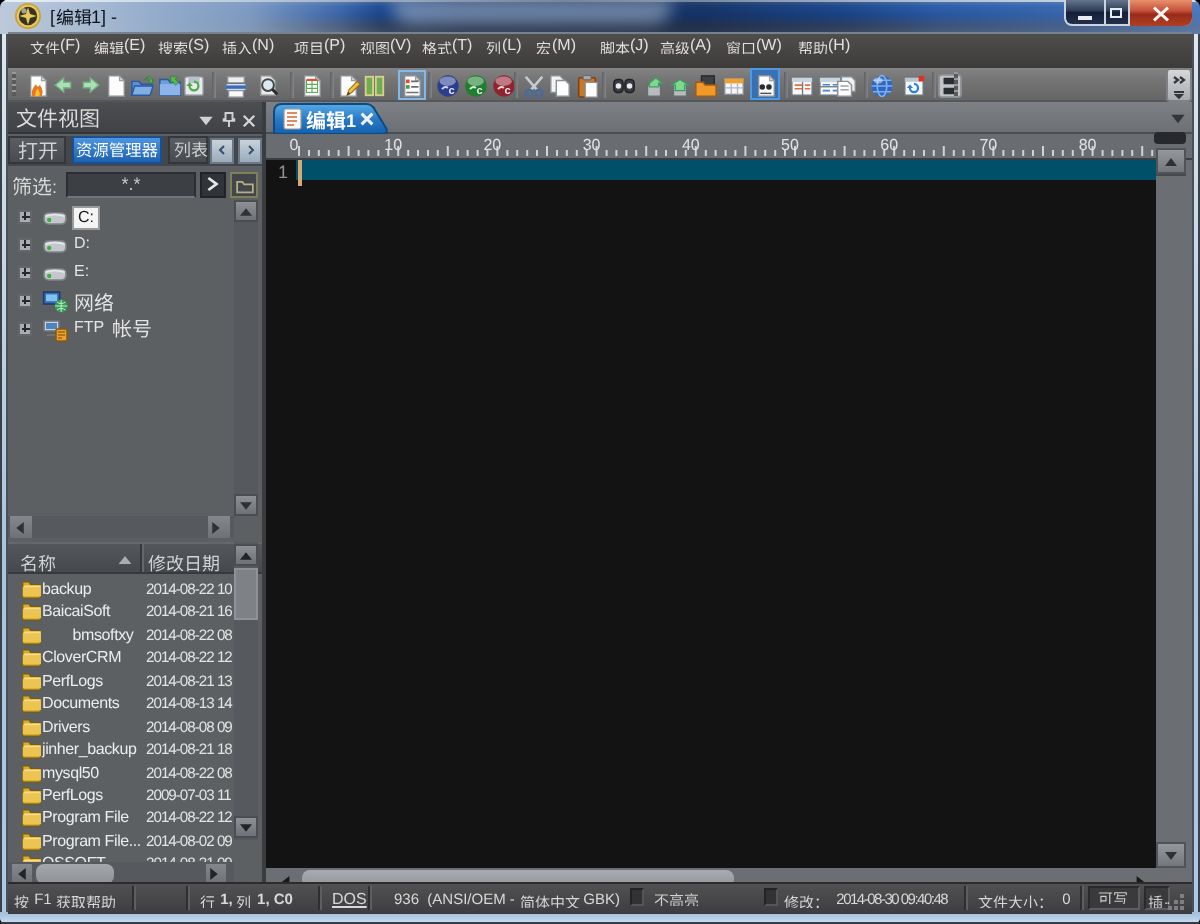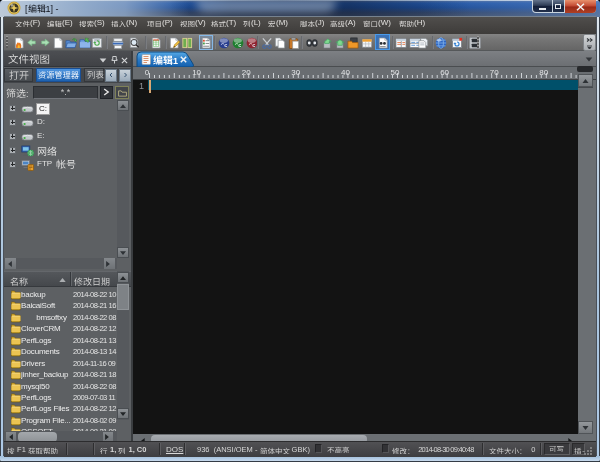--- a/index.html
+++ b/index.html
@@ -518,21 +518,21 @@
       <path d="M1.2 3.4 h10" stroke="#f6dc8c" stroke-width="0.8"></path>
     </svg>
 <div class="abs" style="left:21px;top:347px;color:#ececec;font-size:8px;letter-spacing:-0.2px;line-height:9px;width:51px;overflow:hidden;">Documents</div>
 <div class="abs" style="left:73px;top:347px;color:#e4e4e4;font-size:7.6px;letter-spacing:-0.5px;line-height:9px;width:45px;overflow:hidden;">2014-08-13 14</div>
 <svg class="abs" style="left:11px;top:359px" width="9.5" height="9.5" viewBox="0 0 12 10" preserveAspectRatio="none">
       <path d="M0.5 1 h4 l1 1.5 h6 v7 H0.5z" fill="#d4aa30" stroke="#7a5c0c" stroke-width="0.7"></path>
       <path d="M0.5 3.8 L2 2.8 h10 v5.7 H0.5z" fill="#ecc452"></path>
       <path d="M1.2 3.4 h10" stroke="#f6dc8c" stroke-width="0.8"></path>
     </svg>
 <div class="abs" style="left:21px;top:359px;color:#ececec;font-size:8px;letter-spacing:-0.2px;line-height:9px;width:51px;overflow:hidden;">Drivers</div>
-<div class="abs" style="left:73px;top:359px;color:#e4e4e4;font-size:7.6px;letter-spacing:-0.5px;line-height:9px;width:45px;overflow:hidden;">2014-11-16 09</div>
+<div class="abs" style="left:73px;top:359px;color:#e4e4e4;font-size:7.6px;letter-spacing:-0.5px;line-height:9px;width:45px;overflow:hidden;">2014-08-08 09</div>
 <svg class="abs" style="left:11px;top:370px" width="9.5" height="9.5" viewBox="0 0 12 10" preserveAspectRatio="none">
       <path d="M0.5 1 h4 l1 1.5 h6 v7 H0.5z" fill="#d4aa30" stroke="#7a5c0c" stroke-width="0.7"></path>
       <path d="M0.5 3.8 L2 2.8 h10 v5.7 H0.5z" fill="#ecc452"></path>
       <path d="M1.2 3.4 h10" stroke="#f6dc8c" stroke-width="0.8"></path>
     </svg>
 <div class="abs" style="left:21px;top:370px;color:#ececec;font-size:8px;letter-spacing:-0.2px;line-height:9px;width:51px;overflow:hidden;">jinher_backup</div>
 <div class="abs" style="left:73px;top:370px;color:#e4e4e4;font-size:7.6px;letter-spacing:-0.5px;line-height:9px;width:45px;overflow:hidden;">2014-08-21 18</div>
 <svg class="abs" style="left:11px;top:382px" width="9.5" height="9.5" viewBox="0 0 12 10" preserveAspectRatio="none">
       <path d="M0.5 1 h4 l1 1.5 h6 v7 H0.5z" fill="#d4aa30" stroke="#7a5c0c" stroke-width="0.7"></path>
       <path d="M0.5 3.8 L2 2.8 h10 v5.7 H0.5z" fill="#ecc452"></path>
@@ -545,21 +545,21 @@
       <path d="M0.5 3.8 L2 2.8 h10 v5.7 H0.5z" fill="#ecc452"></path>
       <path d="M1.2 3.4 h10" stroke="#f6dc8c" stroke-width="0.8"></path>
     </svg>
 <div class="abs" style="left:21px;top:393px;color:#ececec;font-size:8px;letter-spacing:-0.2px;line-height:9px;width:51px;overflow:hidden;">PerfLogs</div>
 <div class="abs" style="left:73px;top:393px;color:#e4e4e4;font-size:7.6px;letter-spacing:-0.5px;line-height:9px;width:45px;overflow:hidden;">2009-07-03 11</div>
 <svg class="abs" style="left:11px;top:404px" width="9.5" height="9.5" viewBox="0 0 12 10" preserveAspectRatio="none">
       <path d="M0.5 1 h4 l1 1.5 h6 v7 H0.5z" fill="#d4aa30" stroke="#7a5c0c" stroke-width="0.7"></path>
       <path d="M0.5 3.8 L2 2.8 h10 v5.7 H0.5z" fill="#ecc452"></path>
       <path d="M1.2 3.4 h10" stroke="#f6dc8c" stroke-width="0.8"></path>
     </svg>
-<div class="abs" style="left:21px;top:404px;color:#ececec;font-size:8px;letter-spacing:-0.2px;line-height:9px;width:51px;overflow:hidden;">PerfLogs Files</div>
+<div class="abs" style="left:21px;top:404px;color:#ececec;font-size:8px;letter-spacing:-0.2px;line-height:9px;width:51px;overflow:hidden;">Program File</div>
 <div class="abs" style="left:73px;top:404px;color:#e4e4e4;font-size:7.6px;letter-spacing:-0.5px;line-height:9px;width:45px;overflow:hidden;">2014-08-22 12</div>
 <svg class="abs" style="left:11px;top:416px" width="9.5" height="9.5" viewBox="0 0 12 10" preserveAspectRatio="none">
       <path d="M0.5 1 h4 l1 1.5 h6 v7 H0.5z" fill="#d4aa30" stroke="#7a5c0c" stroke-width="0.7"></path>
       <path d="M0.5 3.8 L2 2.8 h10 v5.7 H0.5z" fill="#ecc452"></path>
       <path d="M1.2 3.4 h10" stroke="#f6dc8c" stroke-width="0.8"></path>
     </svg>
 <div class="abs" style="left:21px;top:416px;color:#ececec;font-size:8px;letter-spacing:-0.2px;line-height:9px;width:51px;overflow:hidden;">Program File...</div>
 <div class="abs" style="left:73px;top:416px;color:#e4e4e4;font-size:7.6px;letter-spacing:-0.5px;line-height:9px;width:45px;overflow:hidden;">2014-08-02 09</div>
 <svg class="abs" style="left:11px;top:427px" width="9.5" height="9.5" viewBox="0 0 12 10" preserveAspectRatio="none">
       <path d="M0.5 1 h4 l1 1.5 h6 v7 H0.5z" fill="#d4aa30" stroke="#7a5c0c" stroke-width="0.7"></path>

